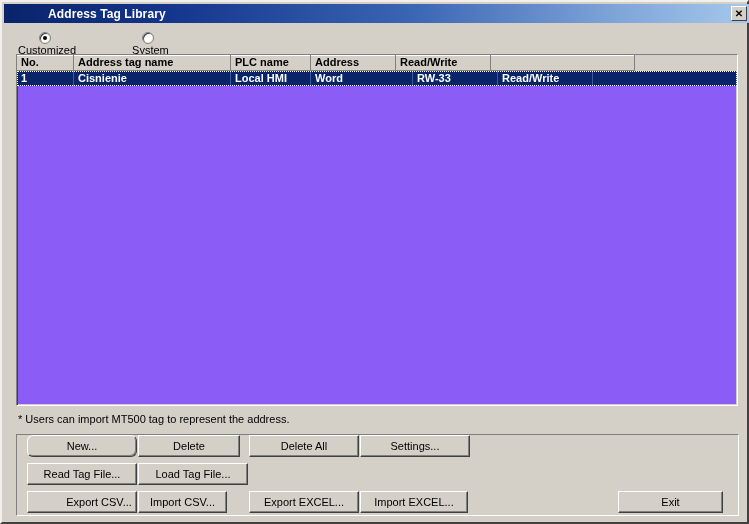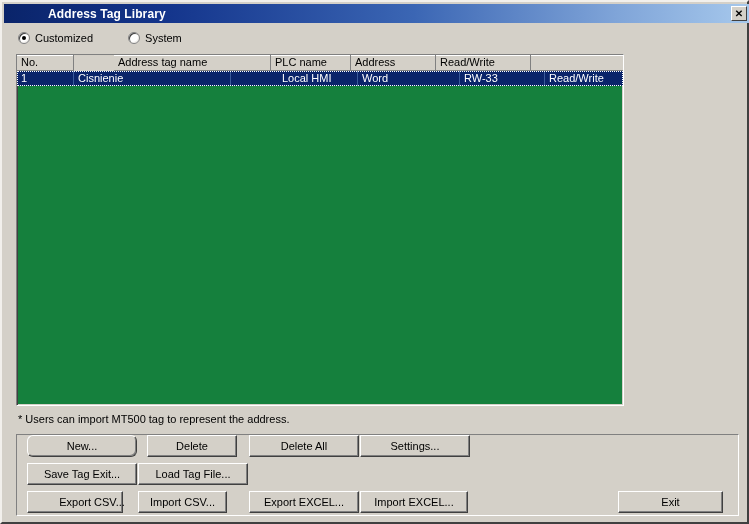--- a/index.html
+++ b/index.html
@@ -72,21 +72,22 @@
   
   #radio-row {
     position: absolute;
     left: 16px; top: 30px;
     display: flex;
     align-items: center;
   }
   .radio-group {
     display: flex;
     align-items: center;
-    margin-right: 35px;
+    margin-right: 56px;
+    flex-direction: column;
   }
   .radio-dot {
     width: 12px; height: 12px;
     border-radius: 50%;
     background: #ffffff;
     border: 1px solid #808080;
     box-shadow: inset 1px 1px 0 #404040, inset -1px -1px 0 #f2f0ec;
     box-sizing: border-box;
     margin-right: 5px;
     position: relative;
@@ -102,29 +103,30 @@
   }
   .radio-label {
     font-size: 11px;
     white-space: nowrap;
   }
 
   
   #list-panel {
     position: absolute;
     left: 14px; top: 52px;
-    width: 608px; height: 352px;
-    background: #15803d;
+    width: 722px; height: 352px;
+    background: #8b5cf6;
     border-left: 1px solid #808080;
     border-top: 1px solid #808080;
     border-right: 1px solid #ffffff;
     border-bottom: 1px solid #ffffff;
     box-shadow: inset 1px 1px 0 #404040, inset -1px -1px 0 #d4d0c8;
     box-sizing: border-box;
     overflow: hidden;
+    font-weight: bold;
   }
   #header-row {
     display: flex;
     height: 16px;
     background: #d4d0c8;
     box-sizing: border-box;
   }
   .th {
     background: #d4d0c8;
     border-right: 1px solid #808080;
@@ -228,47 +230,47 @@
       </div>
       <div class="radio-group">
         <span class="radio-dot"></span>
         <span class="radio-label">System</span>
       </div>
     </div>
 
   <div id="list-panel">
     <div id="header-row">
         <div class="th" style="width: 57px;">No.</div>
-        <div class="th" style="width: 157px; margin-left: 40px;">Address tag name</div>
+        <div class="th" style="width: 157px;">Address tag name</div>
         <div class="th" style="width: 80px;">PLC name</div>
         <div class="th" style="width: 85px;">Address</div>
         <div class="th" style="width: 95px;">Read/Write</div>
         <div class="th" style="width: 144px;"></div>
       </div>
     <div id="data-rows">
         <div class="data-row selected">
           <div class="td" style="width: 57px;">1</div>
           <div class="td" style="width: 157px;">Cisnienie</div>
-          <div class="td" style="width: 80px; margin-left: 47px;">Local HMI</div>
+          <div class="td" style="width: 80px;">Local HMI</div>
           <div class="td" style="width: 102px;">Word</div>
           <div class="td" style="width: 85px;">RW-33</div>
           <div class="td" style="width: 95px;">Read/Write</div>
           <div class="td" style="width: 144px;"></div>
         </div>
       </div>
   </div>
 
   <div id="footnote">* Users can import MT500 tag to represent the address.</div>
 
   <div id="button-frame"></div>
 
 <div class="btn" style="left: 25px; top: 433px; width: 110px; border-radius: 6px;">New...</div>
-    <div class="btn" style="left: 136px; top: 433px; width: 90px; margin-left: 9px;">Delete</div>
+    <div class="btn" style="left: 136px; top: 433px; width: 102px;">Delete</div>
     <div class="btn" style="left: 247px; top: 433px; width: 110px;">Delete All</div>
     <div class="btn" style="left: 358px; top: 433px; width: 110px;">Settings...</div>
-    <div class="btn" style="left: 25px; top: 461px; width: 110px;">Save Tag Exit...</div>
+    <div class="btn" style="left: 25px; top: 461px; width: 110px;">Read Tag File...</div>
     <div class="btn" style="left: 136px; top: 461px; width: 110px;">Load Tag File...</div>
-    <div class="btn" style="left: 25px; top: 489px; width: 96px; padding-left: 34px;">Export CSV...</div>
+    <div class="btn" style="left: 25px; top: 489px; width: 110px; padding-left: 34px;">Export CSV...</div>
     <div class="btn" style="left: 136px; top: 489px; width: 89px;">Import CSV...</div>
     <div class="btn" style="left: 247px; top: 489px; width: 110px;">Export EXCEL...</div>
     <div class="btn" style="left: 358px; top: 489px; width: 108px;">Import EXCEL...</div>
     <div class="btn" style="left: 616px; top: 489px; width: 105px;">Exit</div>
   </div>
 
 </body></html>

